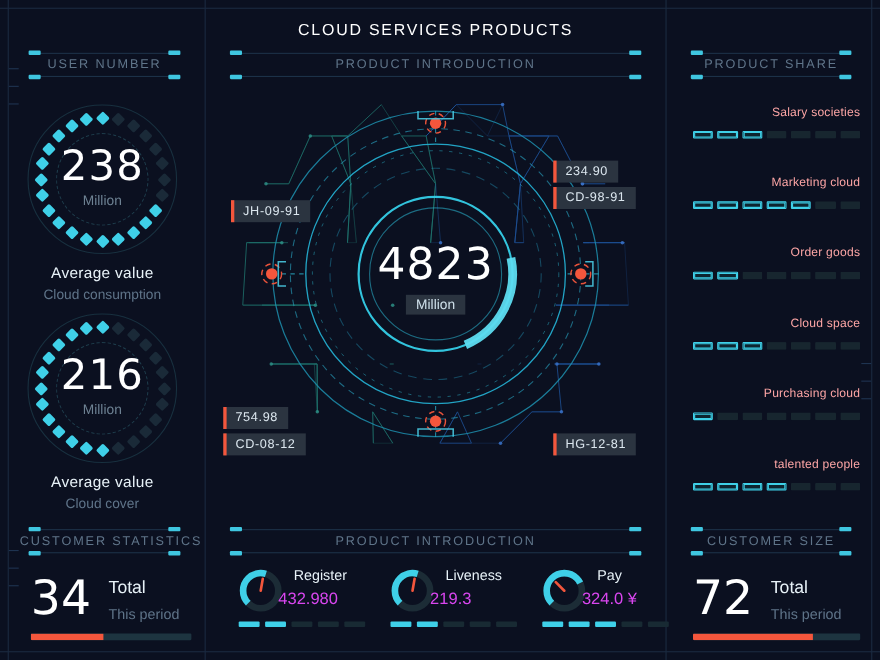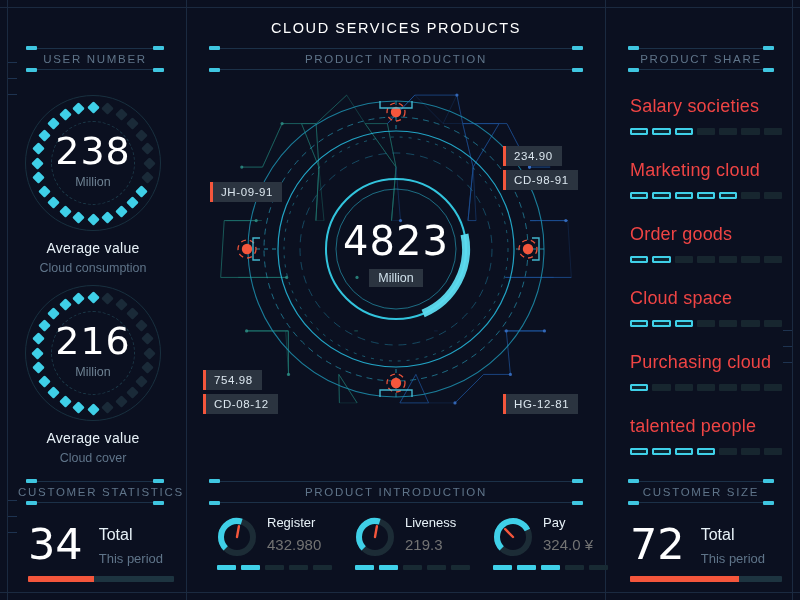--- a/index.html
+++ b/index.html
@@ -82,29 +82,29 @@
   }
   .tag::before {
     content:""; display:block; width:3px; height:20px; background:#f4563c; margin-right:8px;
   }
   .tag span { font-size:11.5px; color:#dbe6ee; letter-spacing:.6px; }
 
   
   .metric { position:absolute; width:126px; height:64px; }
   .metric .dial { position:absolute; left:0; top:4px; width:40px; height:40px; }
   .metric .mname { position:absolute; left:50px; top:2px; font-size:13px; color:#e8f2f8; }
-  .metric .mval  { position:absolute; left:50px; top:23px; font-size:15px; color:#737373; }
+  .metric .mval  { position:absolute; left:36px; top:23px; font-size:15px; color:#d946ef; }
   .segbar { position:absolute; top:52px; left:0; display:flex; gap:5px; }
   .segbar i { display:block; width:19px; height:5px; border-radius:1px; background:#182a33; }
   .segbar i.on { background:#3fd0e8; }
 
   
   #rightcol { position:absolute; left:606px; top:0; width:194px; height:600px; }
   .share-item { position:absolute; left:24px; width:152px; }
-  .share-item .nm { font-size:18px; color:#ef4444; letter-spacing:.2px; }
+  .share-item .nm { font-size:11px; color:#fca5a5; letter-spacing:.2px;text-align:right; }
   .share-item .bars { display:flex; gap:4px; margin-top:11px; }
   .share-item .bars i {
     display:block; width:20px; height:7px; border-radius:1px;
     background:#17262f; border:1px solid transparent;
   }
   .share-item .bars i.on { background:#0d2530; border-color:#3fd0e8; box-shadow:inset 0 0 0 1px #3fd0e8; }
 </style>
 </head>
 <body>
 

